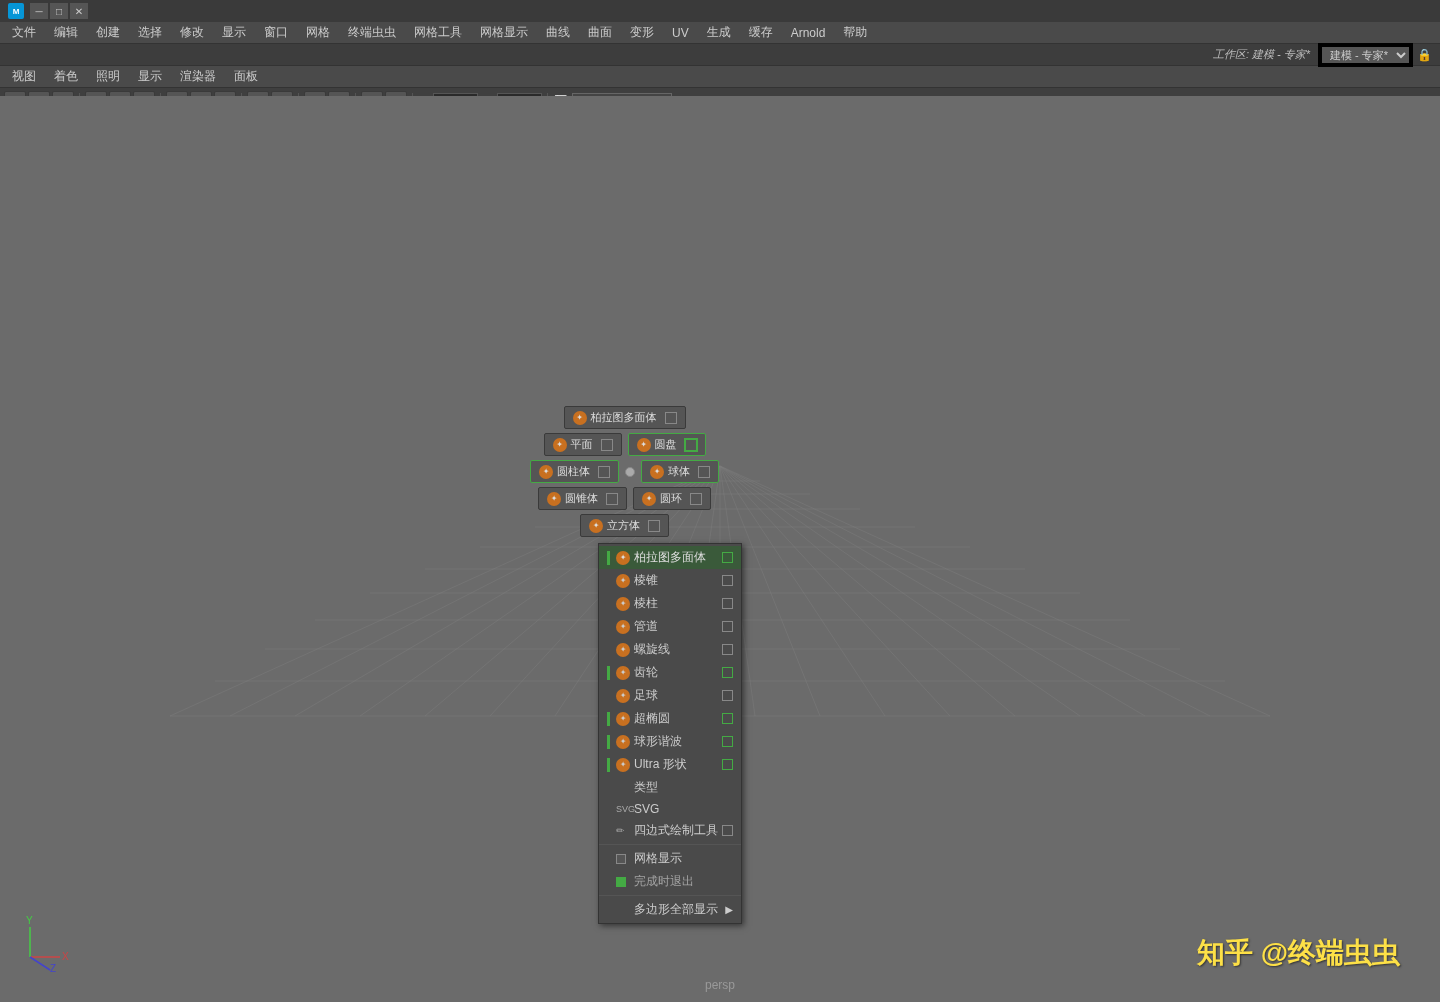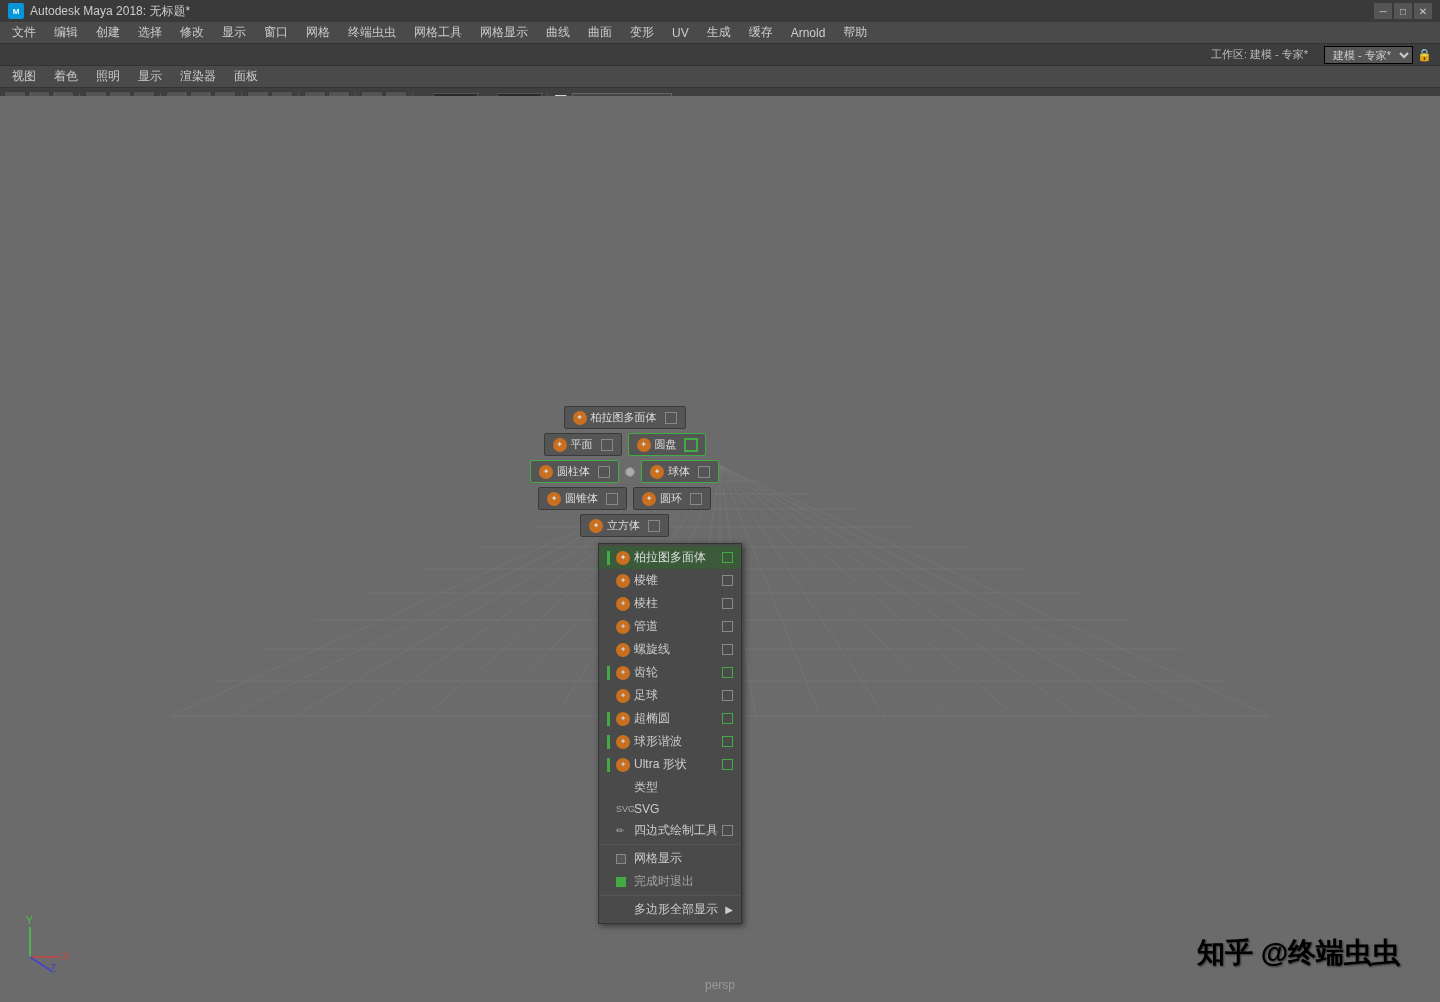--- a/index.html
+++ b/index.html
@@ -78,24 +78,24 @@
       height: 22px;
       background: #3d3d3d;
       display: flex;
       align-items: center;
       padding: 0 8px;
       justify-content: flex-end;
       border-bottom: 1px solid #333;
       font-size: 11px;
       color: #bbb;
     }
-    .workspace-label { margin-right: 16px; }
+    .workspace-label { margin-right: 8px; font-style: italic; }
     .workspace-dropdown {
       background: #555;
-      border: 1px solid #000000;
+      border: 4px solid #000000;
       color: #ccc;
       padding: 1px 4px;
       font-size: 11px;
     }
 
     
     #secondmenu {
       height: 22px;
       background: #4a4a4a;
       display: flex;
@@ -183,21 +183,21 @@
       width: 50px;
       height: 60px;
     }
 
     
     #watermark {
       position: absolute;
       bottom: 30px;
       right: 40px;
       font-size: 28px;
-      color: #000000;
+      color: #fde047;
       font-weight: bold;
       text-shadow: 1px 1px 2px #333;
     }
 
     
     #poly-popup {
       position: absolute;
       top: 310px;
       left: 530px;
       display: flex;
@@ -306,21 +306,20 @@
     }
     .drop-item.dimmed { color: #a3a3a3; }
   </style>
 </head>
 <body>
 
 <div id="titlebar">
   <div class="logo">
     <span>M</span>
   </div>
-  <span class="title">Autodesk Maya 2018: 无标题*</span>
   <div class="win-controls">
     <div class="win-btn">─</div>
     <div class="win-btn">□</div>
     <div class="win-btn close">✕</div>
   </div>
 </div>
 
 <div id="menubar">
     <div class="menu-item">文件</div>
     <div class="menu-item">编辑</div>

